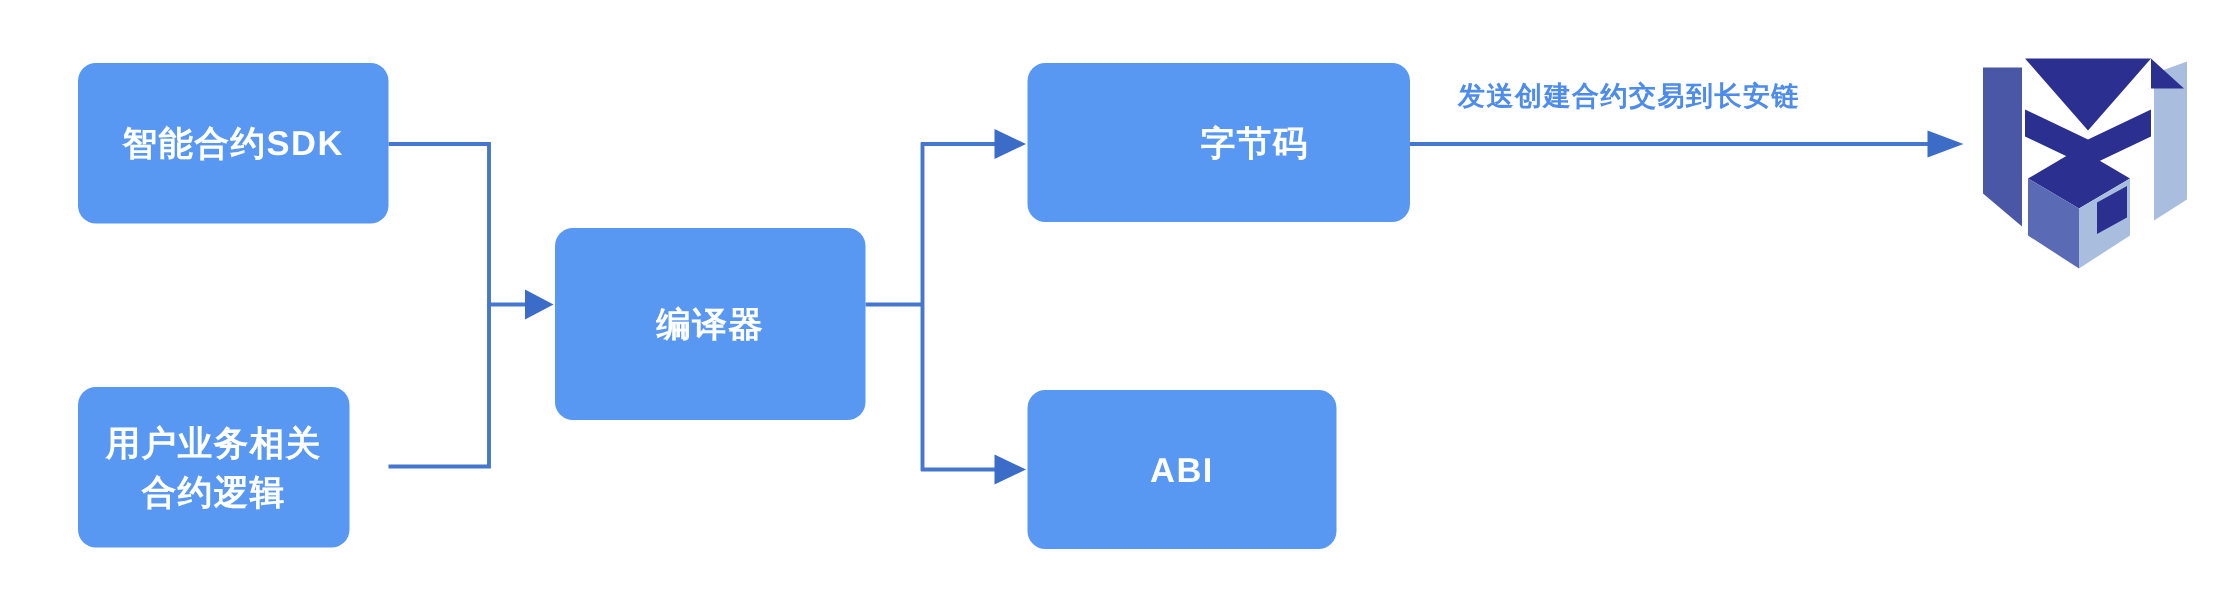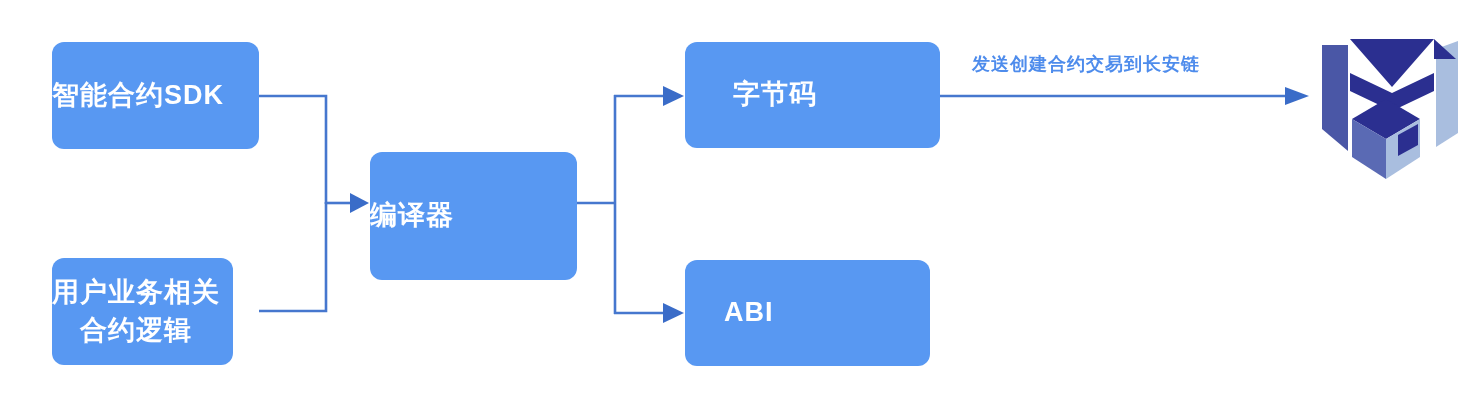--- a/index.html
+++ b/index.html
@@ -15,32 +15,33 @@
     background: var(--color-background, #ffffff);
     overflow: hidden;
   }
   .node {
     position: absolute;
     background: var(--color-node-fill, #5898F2);
     color: var(--color-node-text, #ffffff);
     border-radius: 12px;
     display: flex;
     align-items: center;
+    justify-content: center;
     text-align: center;
     font-weight: bold;
-    font-size: 27px;
+    font-size: 23px;
     line-height: 1.4;
     white-space: pre-line;
     letter-spacing: 1px;
   }
   #node-sdk      { left: 52px;  top: 42px;  width: 207px; height: 107px; }
   #node-logic    { left: 52px;  top: 258px; width: 181px; height: 107px; }
   #node-compiler { left: 370px; top: 152px; width: 207px; height: 128px; }
   #node-bytecode { left: 685px; top: 42px;  width: 207px; height: 106px; padding-left: 48px; }
-  #node-abi      { left: 685px; top: 260px; width: 206px; height: 106px; padding-left: 39px; }
+  #node-abi      { left: 685px; top: 260px; width: 206px; height: 106px; }
 
   #connector-layer {
     position: absolute;
     left: 0; top: 0;
     width: 1481px;
     height: 407px;
   }
   .connector {
     fill: none;
     stroke: var(--color-connector, #4677CE);

